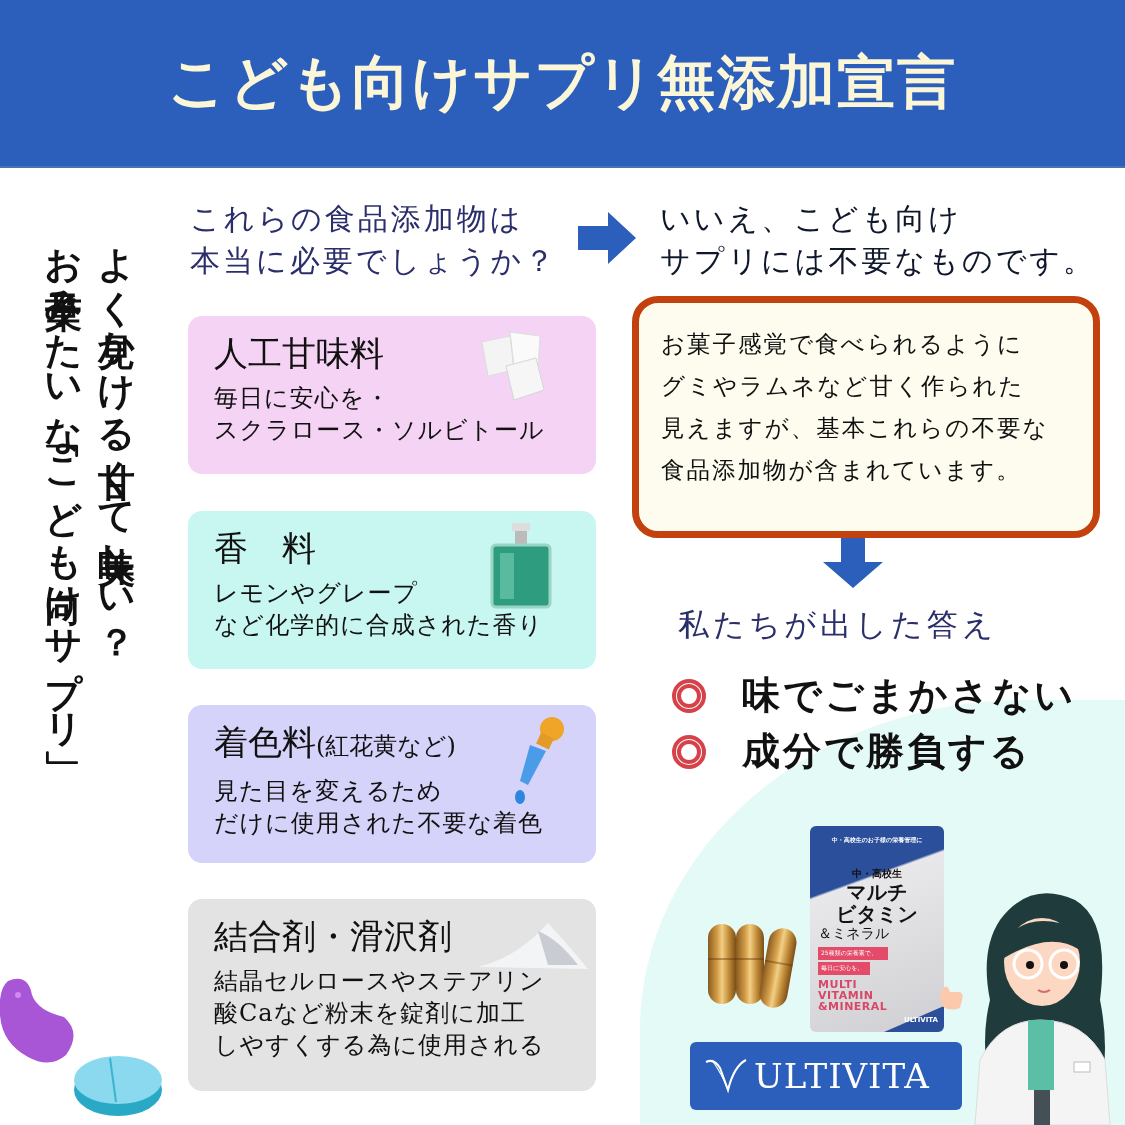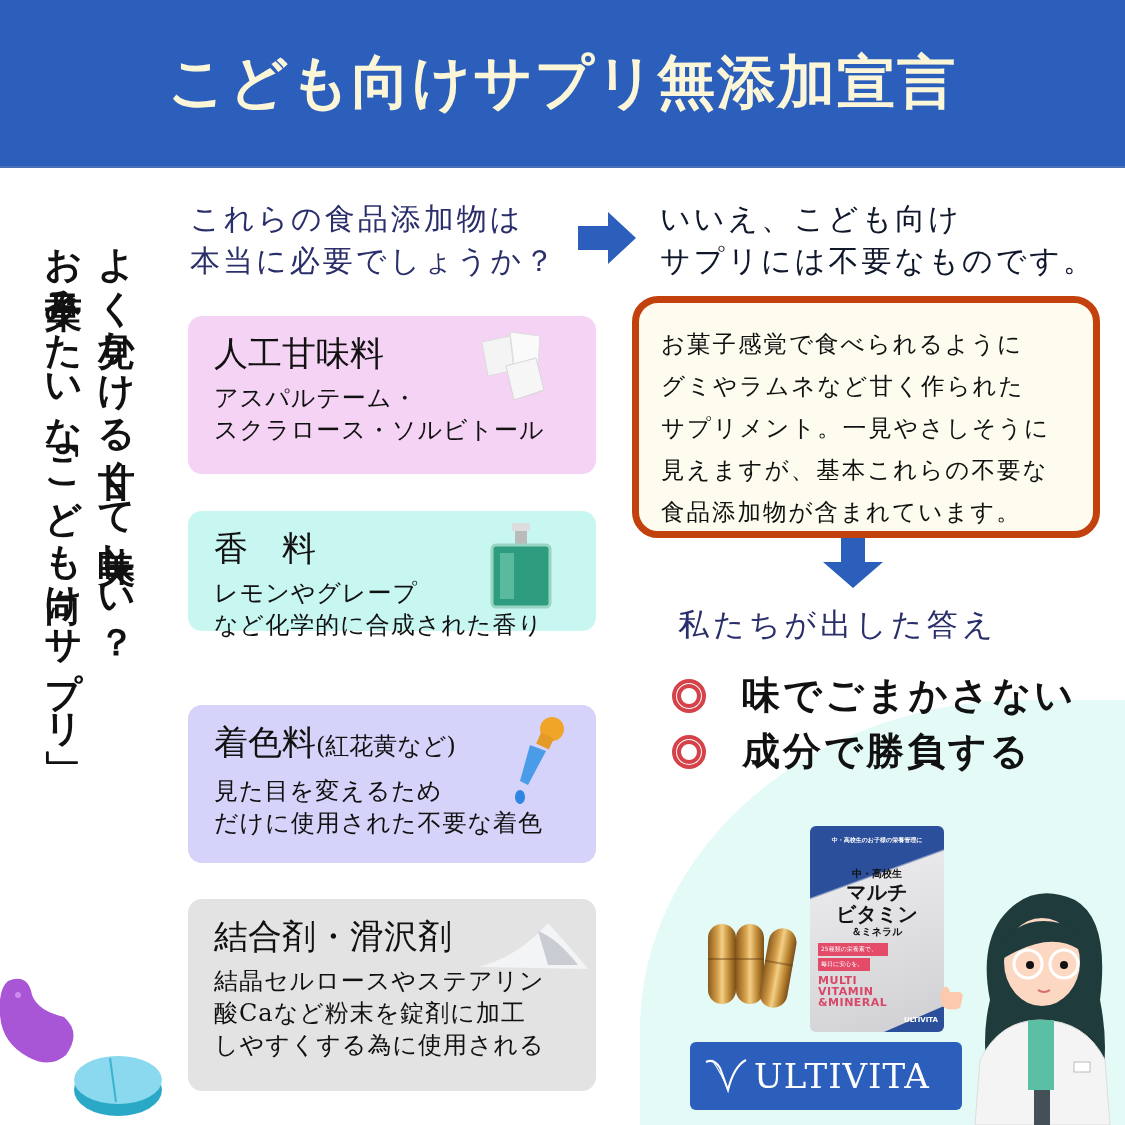--- a/index.html
+++ b/index.html
@@ -46,21 +46,21 @@
   .card {
     position: absolute; left: 188px; width: 408px; border-radius: 14px;
     padding: 14px 0 0 26px;
   }
   .card-title { font-size: 34px; font-family: "DejaVu Serif", serif; color: #111; line-height: 46px; }
   .card-title .sub { font-size: 24px; }
   .card-body { font-size: 24px; font-family: "DejaVu Serif", serif; color: #111; line-height: 32px; margin-top: 6px; letter-spacing: 1px; }
   .card-icon { position: absolute; }
 
   .card-1 { top: 316px; height: 158px; background: #f5d3f5; }
-  .card-2 { top: 511px; height: 120px; background: #c8f7f2; }
+  .card-2 { top: 511px; height: 158px; background: #c8f7f2; }
   .card-3 { top: 705px; height: 158px; background: #d6d3fa; }
   .card-4 { top: 899px; height: 192px; background: #e3e3e3; }
 
   .speech {
     position: absolute; left: 632px; top: 296px; width: 468px; height: 242px;
     background: #fdfcef; border: 7px solid #c2410c; border-radius: 26px;
     padding: 20px 0 0 22px;
   }
   .speech-text { font-size: 23.5px; line-height: 42px; color: #111; letter-spacing: 2px; }
 
@@ -87,21 +87,21 @@
   .brand-text { color: #ffffff; font-family: "DejaVu Serif", serif; font-size: 34px; letter-spacing: 1px; margin-left: 4px; }
 
   .package {
     position: absolute; left: 810px; top: 826px; width: 134px; height: 206px;
     background: linear-gradient(160deg, #2b4f9a 0%, #2b4f9a 28%, #e8e8ea 29%, #cfcfd3 100%);
     border-radius: 6px; padding: 10px 8px; overflow: hidden;
   }
   .pkg-top { color: #fff; font-size: 6px; text-align: center; font-weight: bold; }
   .pkg-grade { font-size: 10px; font-weight: bold; color: #111; text-align: center; margin-top: 22px; }
   .pkg-name { font-size: 20px; font-weight: bold; color: #111; text-align: center; line-height: 22px; }
-  .pkg-sub { font-size: 10px; font-weight: bold; color: #111; text-align: center; }
+  .pkg-sub { font-size: 14px; font-weight: normal; color: #111; text-align: left; }
   .pkg-pink { background: #e34b69; color: #fff; font-size: 6px; padding: 2px 3px; margin-top: 4px; width: 70px; }
   .pkg-en { color: #d84767; font-size: 11px; font-weight: bold; line-height: 11px; margin-top: 4px; letter-spacing: 0.5px; }
   .pkg-brand { position: absolute; right: 6px; bottom: 8px; color: #fff; font-size: 7px; font-weight: bold; }
   .pkg-footer { position: absolute; right: 0; bottom: 0; width: 60px; height: 26px; background: #2b4f9a; clip-path: polygon(100% 0, 100% 100%, 0 100%); }
 
   .capsule { position: absolute; width: 28px; height: 80px; border-radius: 14px;
     background: linear-gradient(90deg, #8a5a1e 0%, #d7a24c 35%, #f2cf86 50%, #c08a36 75%, #7a4e18 100%); }
   .capsule::after { content: ""; position: absolute; left: 0; top: 34px; width: 100%; height: 2px; background: rgba(90,50,10,0.4); }
 </style>
 </head>
@@ -126,21 +126,21 @@
 </svg>
 
 <div class="answer">
   <div>いいえ、こども向け</div>
   <div>サプリには不要なものです。</div>
 </div>
 
 <div class="card card-1">
   <div class="card-title">人工甘味料</div>
   <div class="card-body">
-    <div>アスパルテーム・</div>
+    <div>毎日に安心を・</div>
     <div>スクラロース・ソルビトール</div>
   </div>
   <svg class="card-icon" style="left:290px;top:14px;width:80px;height:72px" viewBox="0 0 80 72">
     <polygon points="4,12 32,6 36,40 10,46" fill="#f4f4f4" stroke="#ddd"></polygon>
     <polygon points="32,2 62,6 60,36 36,36" fill="#fafafa" stroke="#ddd"></polygon>
     <polygon points="28,36 58,28 66,60 36,70" fill="#f6f6f6" stroke="#d6d6d6"></polygon>
   </svg>
 </div>
 
 <div class="card card-2">
@@ -183,21 +183,20 @@
   <svg class="card-icon" style="left:290px;top:18px;width:110px;height:56px" viewBox="0 0 110 56">
     <path d="M0,50 Q40,40 70,6 Q92,30 110,52 Z" fill="#f2f4f6"></path>
     <path d="M60,14 Q80,22 100,48 L70,48 Z" fill="#c9ccd2"></path>
   </svg>
 </div>
 
 <div class="speech">
   <div class="speech-text">
     <div>お菓子感覚で食べられるように</div>
     <div>グミやラムネなど甘く作られた</div>
-    <div>サプリメント。一見やさしそうに</div>
     <div>見えますが、基本これらの不要な</div>
     <div>食品添加物が含まれています。</div>
   </div>
 </div>
 
 <svg class="arrow-down" viewBox="0 0 60 50">
   <polygon points="18,0 42,0 42,24 60,24 30,50 0,24 18,24" fill="#2b5fbb"></polygon>
 </svg>
 
 <div class="result-heading">私たちが出した答え</div>

